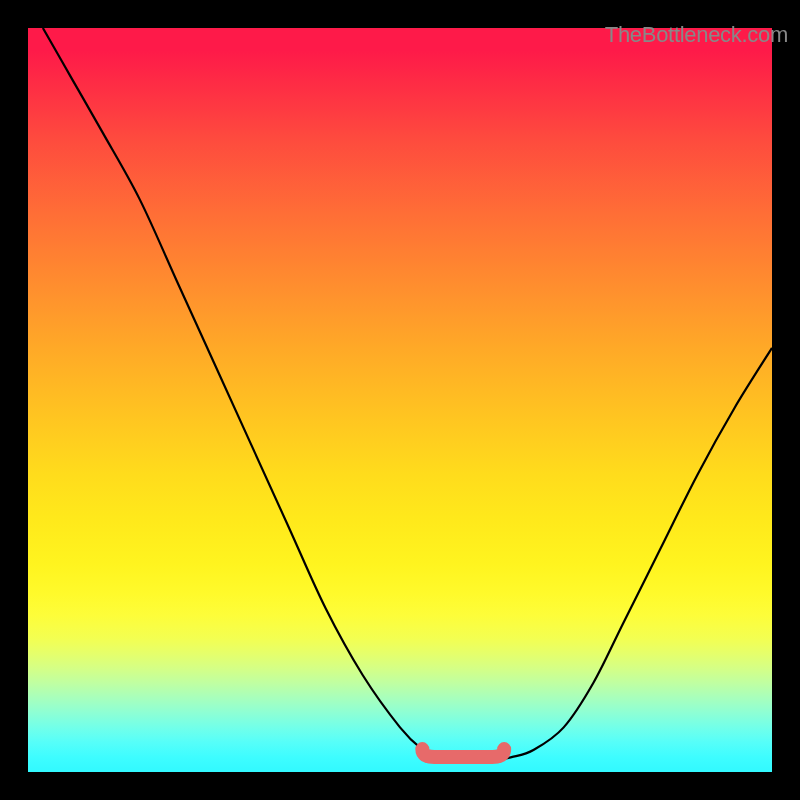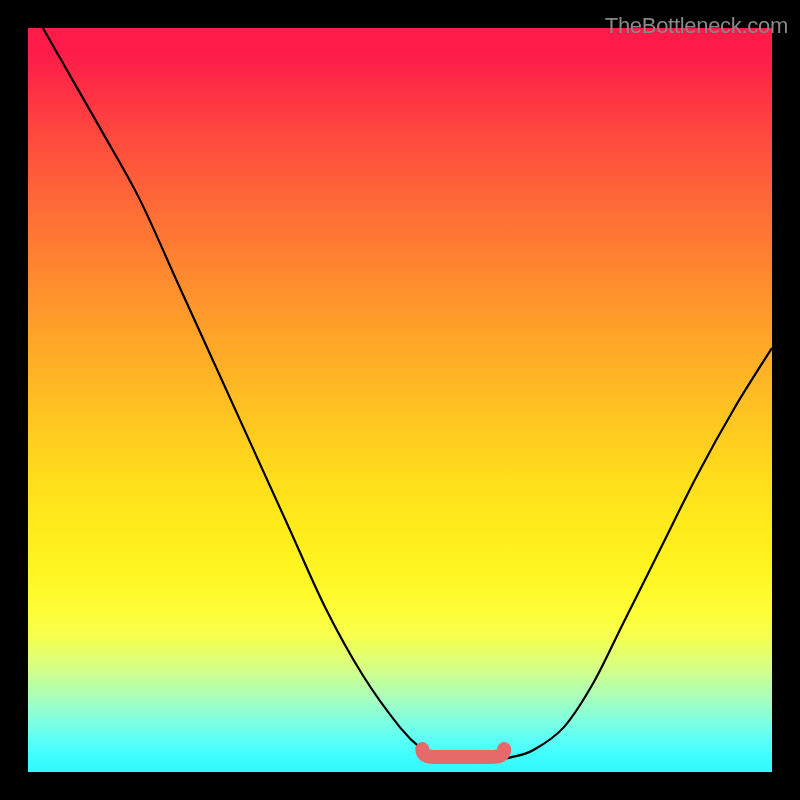--- a/index.html
+++ b/index.html
@@ -55,21 +55,21 @@
       #3efdff 98%,
       #32f9ff 100%
     );
   }
   .curve {
     position: absolute;
     inset: 0;
   }
   .watermark {
     position: absolute;
-    top: 13px;
+    top: 22px;
     right: 12px;
     color: #888;
     font-size: 22px;
     font-weight: 500;
     letter-spacing: -0.3px;
   }
 </style>
 </head>
 <body>
 

